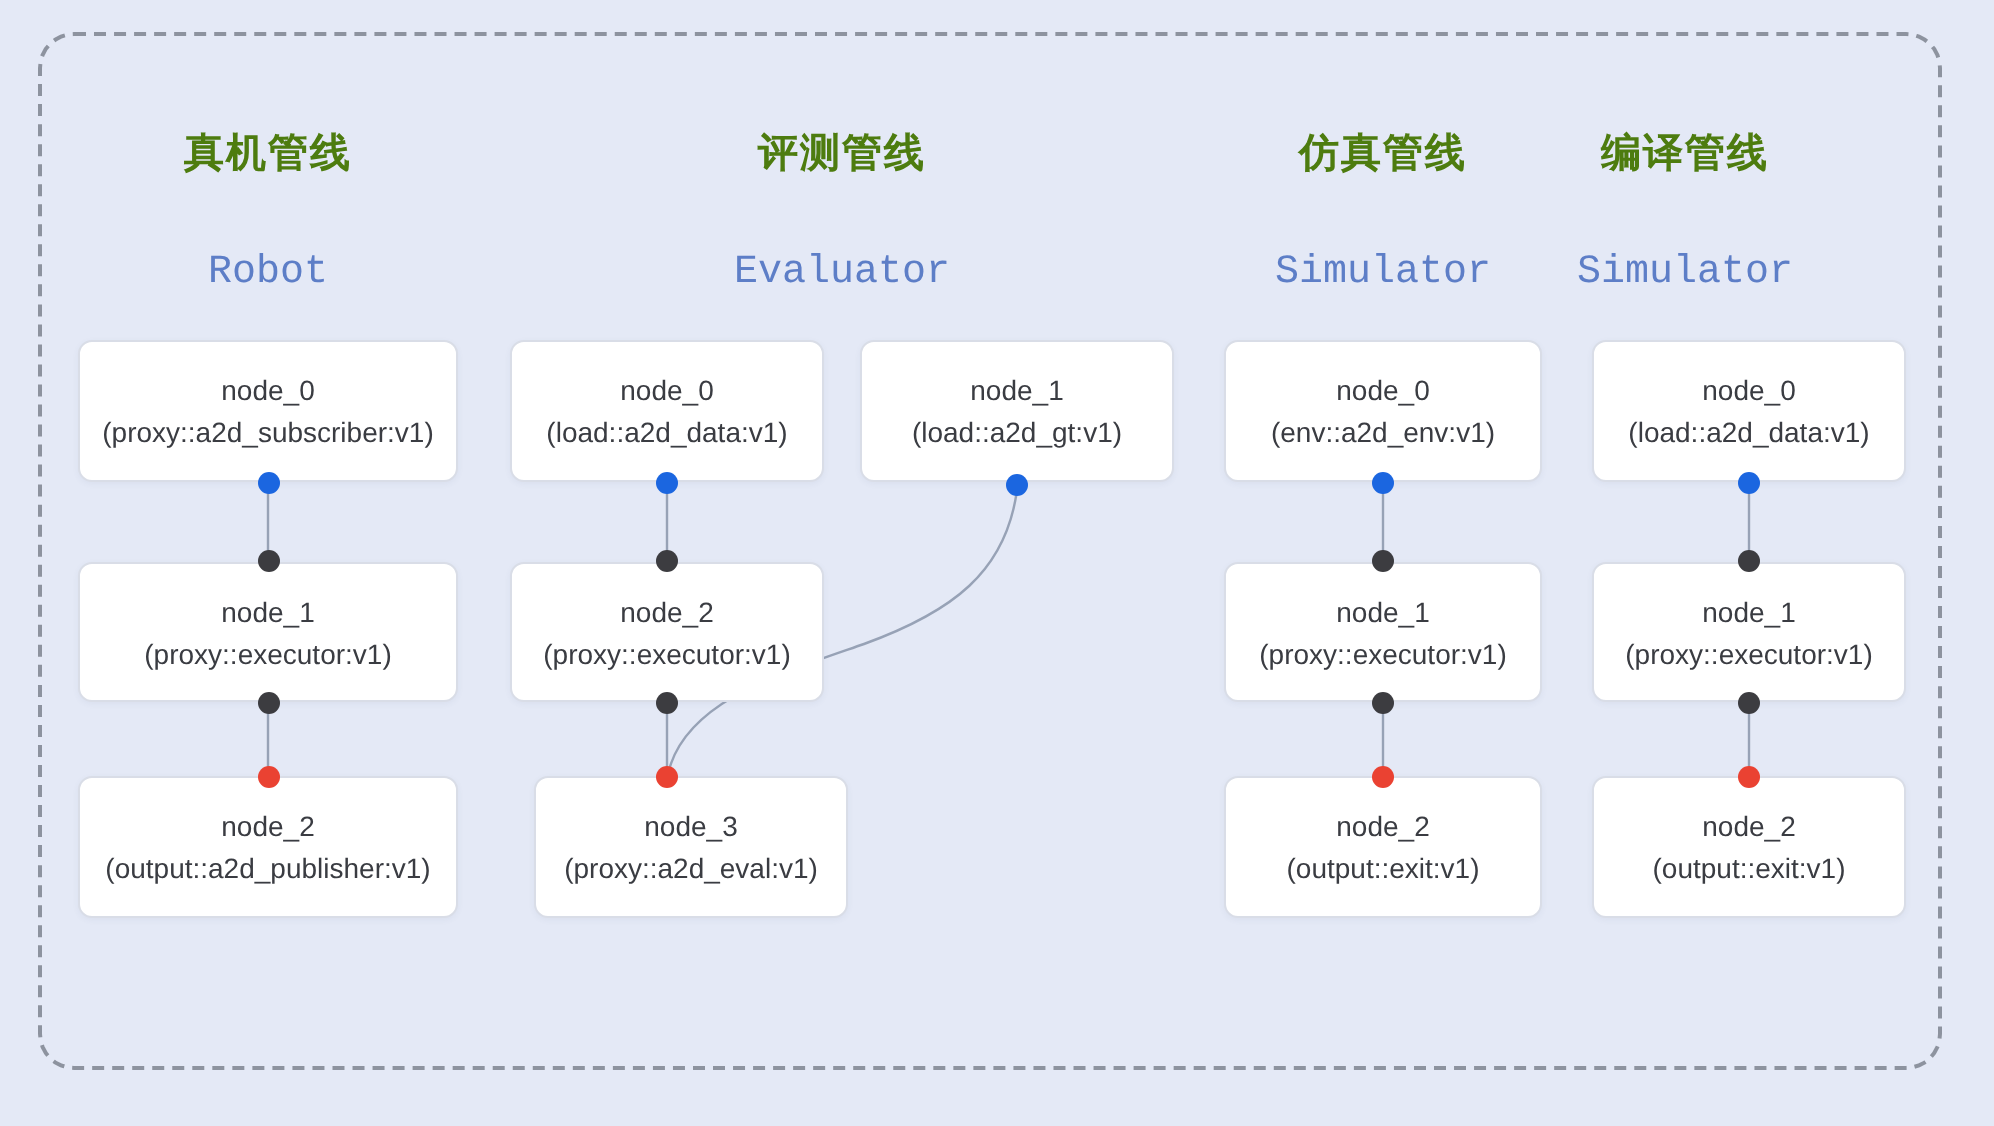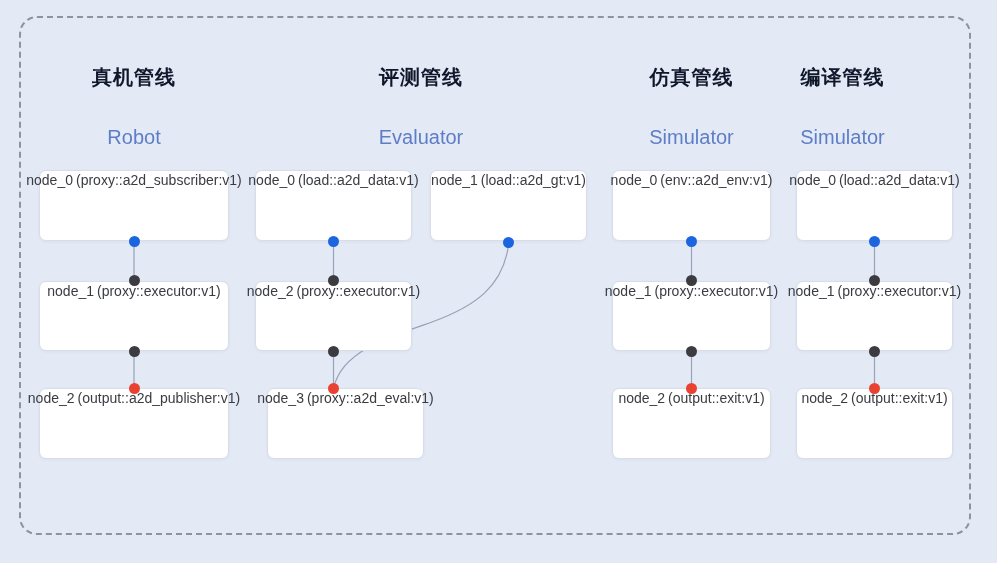--- a/index.html
+++ b/index.html
@@ -9,26 +9,26 @@
   }
   .frame{
     position:absolute;left:19px;top:16px;width:952px;height:519px;
     border:2px dashed #8d939f;border-radius:18px;box-sizing:border-box;
   }
   .edges{position:absolute;left:0;top:0;z-index:1;}
   .edges line,.edges path{stroke:#97a2b6;stroke-width:1.2;fill:none;}
   .node{
     position:absolute;z-index:2;background:#ffffff;border:1px solid #d9dde7;
     border-radius:7px;box-sizing:border-box;box-shadow:0 1px 3px rgba(70,80,120,0.06);
-    display:flex;flex-direction:row;align-items:flex-start;justify-content:center;gap:3px;
+    display:flex;flex-direction:column;align-items:center;justify-content:center;gap:3px;
   }
   .node-name,.node-type{font-size:14px;color:#3a3c42;line-height:18px;white-space:nowrap;}
   .header{position:absolute;top:63px;text-align:center;z-index:2;}
-  .header .zh{font-size:20px;font-weight:600;color:#0f172a;line-height:28px;letter-spacing:1px;}
-  .header .en{font-size:20px;color:#5d7ec7;line-height:28px;margin-top:32px;}
+  .header .zh{font-size:20px;font-weight:600;color:#4d7c0f;line-height:28px;letter-spacing:1px;}
+  .header .en{font-size:20px;color:#5d7ec7;line-height:28px;margin-top:32px;font-family:Liberation Mono, monospace;}
   .dot{position:absolute;width:11px;height:11px;border-radius:50%;z-index:3;}
   .dot.b{background:#1b66e0;}
   .dot.k{background:#3c3c40;}
   .dot.r{background:#ea4232;}
 </style>
 </head>
 <body>
 
 <div class="canvas">
 

